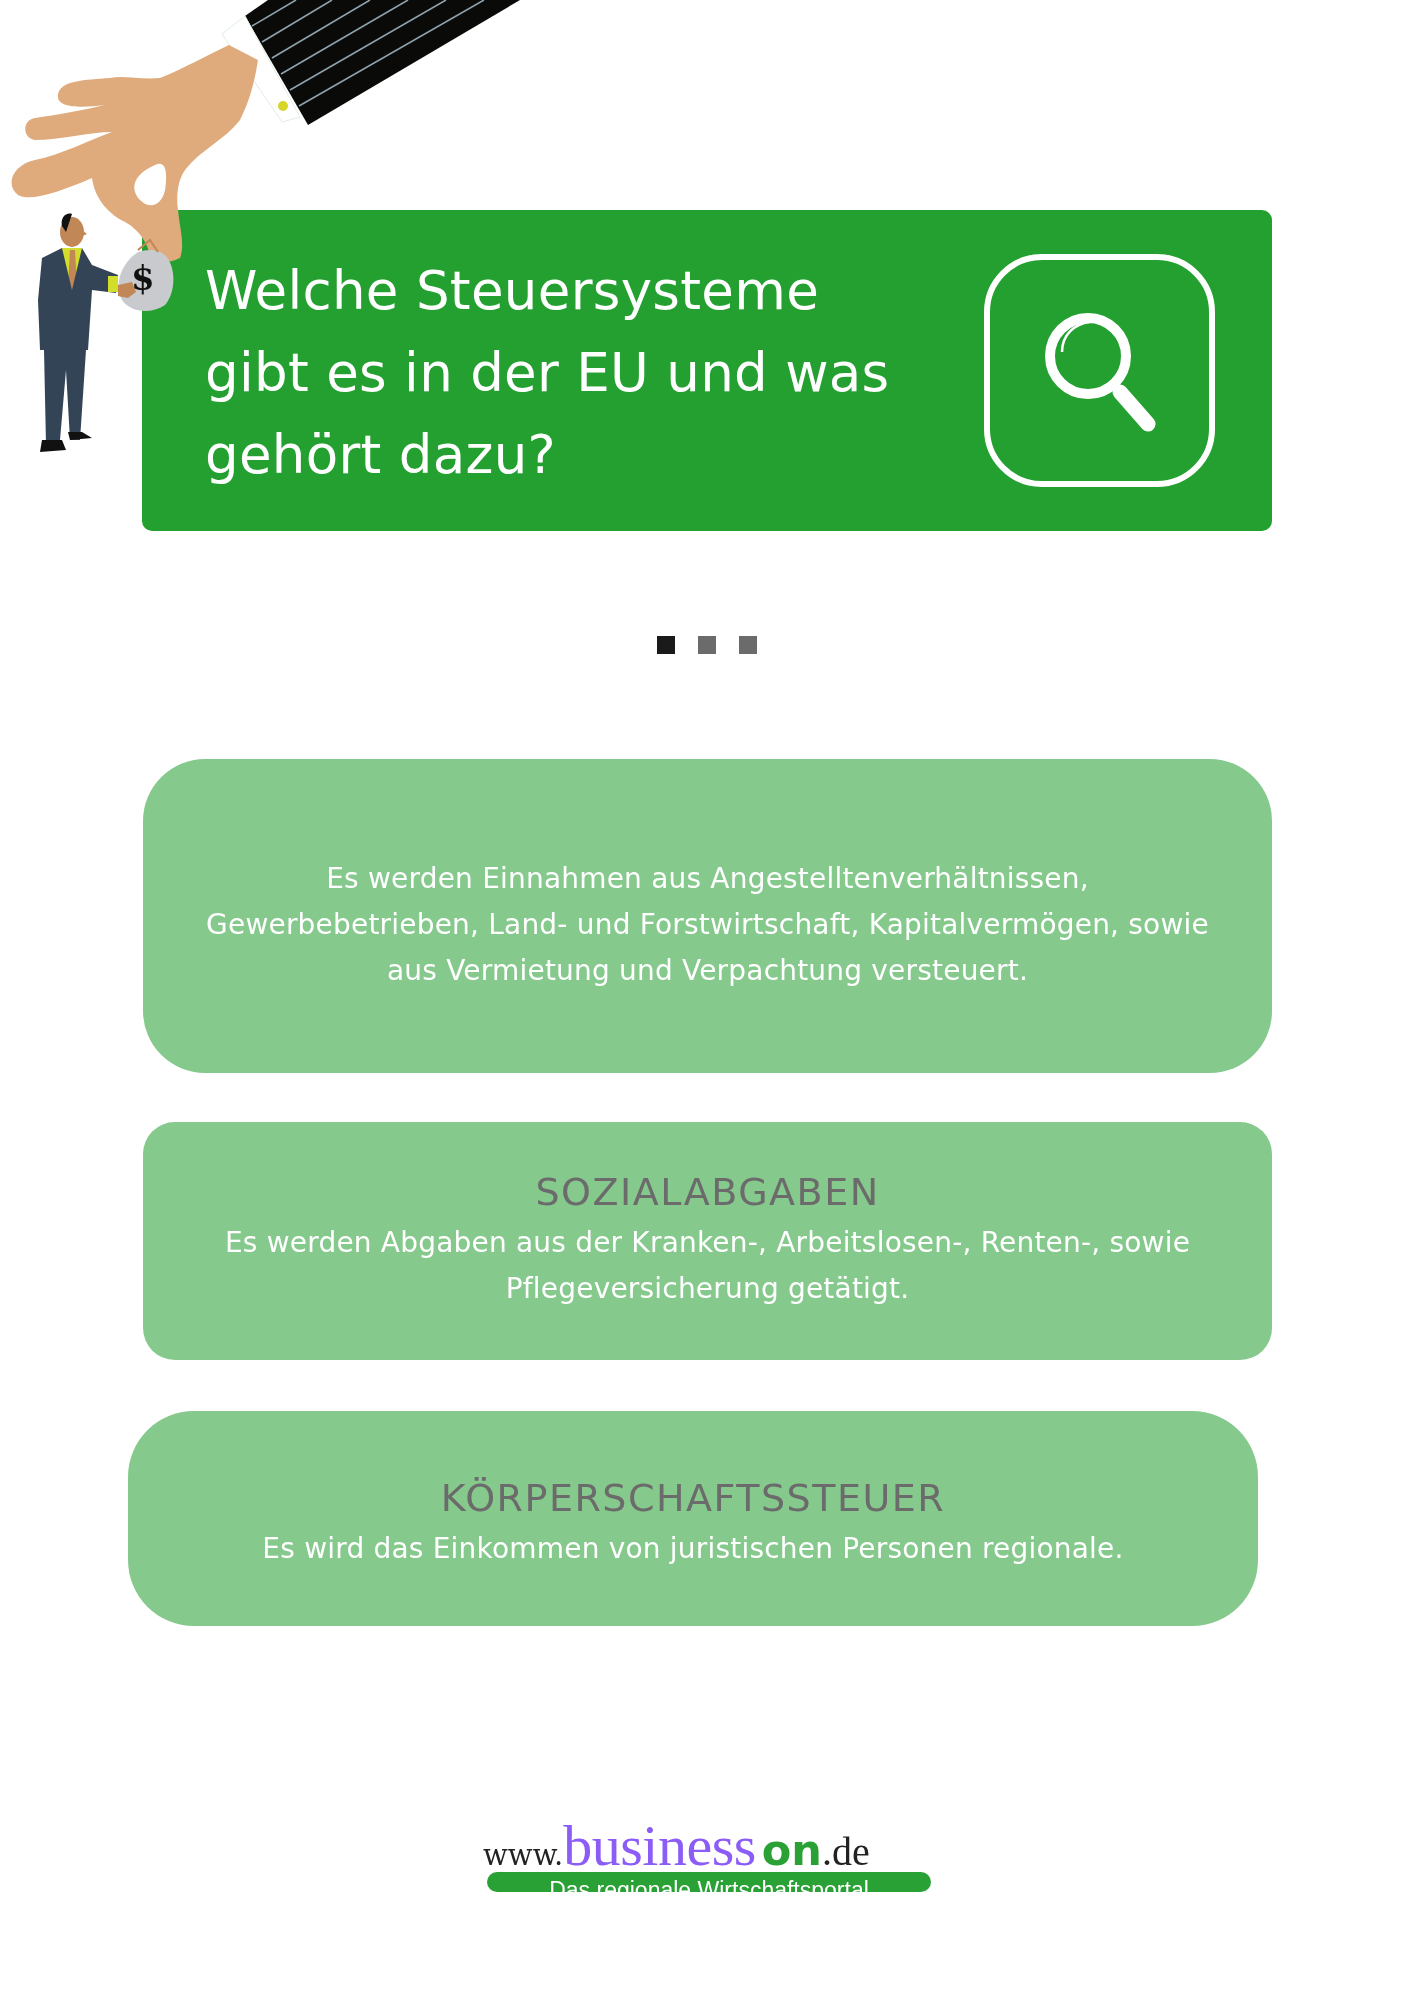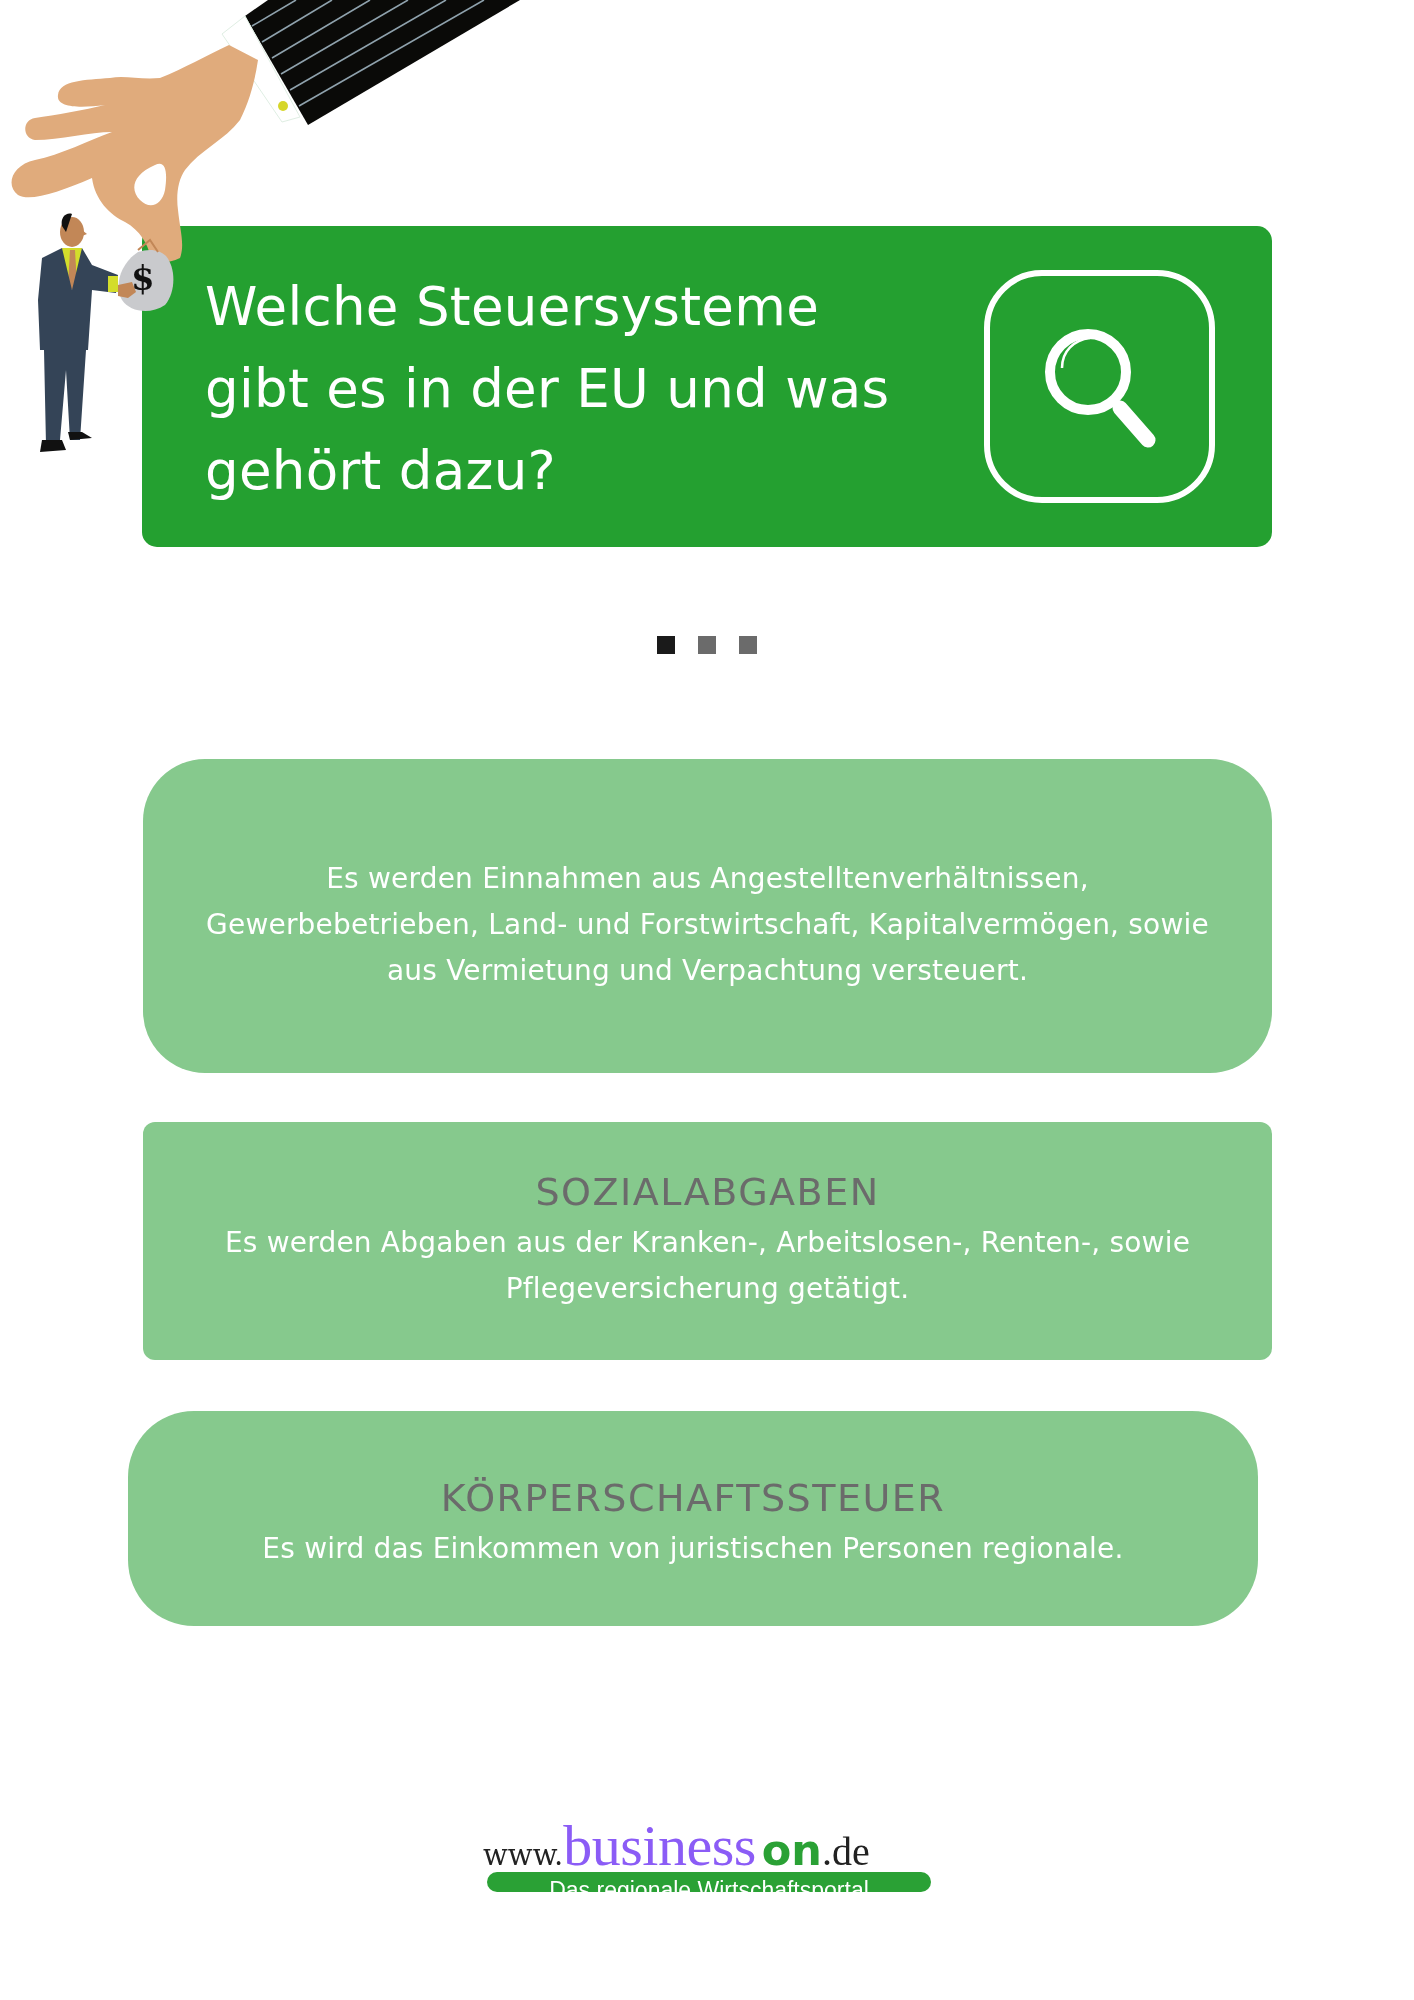--- a/index.html
+++ b/index.html
@@ -2,41 +2,41 @@
 <html><head>
 <meta charset="utf-8">
 <style>
   html, body { margin: 0; padding: 0; background: #ffffff; }
   body { width: 1414px; height: 2000px; position: relative; overflow: hidden;
          font-family: "DejaVu Sans", "Liberation Sans", sans-serif; }
   .abs { position: absolute; }
 
   #illustration { left: 0; top: 0; width: 540px; height: 470px; z-index: 3; pointer-events: none; }
 
-  .title-box { left: 142px; top: 226px; width: 1130px; height: 321px;
-               background: #24a030; border-radius: 15px; z-index: 1; }
+  .title-box { left: 142px; top: 210px; width: 1130px; height: 321px;
+               background: #24a030; border-radius: 10px; z-index: 1; }
   .title-text { position: absolute; left: 63px; top: 40px; width: 700px;
                 color: #ffffff; font-size: 53px; line-height: 82px; font-weight: normal;
                 letter-spacing: 0.3px; white-space: pre-line; }
   .search-frame { position: absolute; left: 842px; top: 44px; width: 219px; height: 221px;
                   border: 6px solid #ffffff; border-radius: 58px; }
   .search-frame svg { position: absolute; left: 0; top: 0; }
 
   .dots { left: 657px; top: 636px; width: 110px; height: 20px; }
   .dot { position: absolute; top: 0; width: 18px; height: 18px; }
 
   .card { background: #86c98d; text-align: center; }
   .card-heading { color: #6b6b6b; font-size: 38px; letter-spacing: 1.5px; line-height: 48px; }
   .card-body { color: #ffffff; font-size: 28px; line-height: 46px; letter-spacing: 0.2px; }
 
   .card1 { left: 143px; top: 759px; width: 1129px; height: 314px; border-radius: 62px; }
   .card1 .card-heading { position: absolute; left: 0; right: 0; top: 44px; }
   .card1 .card-body { position: absolute; left: 60px; right: 60px; top: 97px; }
 
-  .card2 { left: 143px; top: 1122px; width: 1129px; height: 238px; border-radius: 12px; }
+  .card2 { left: 143px; top: 1122px; width: 1129px; height: 238px; border-radius: 32px; }
   .card2 .card-heading { position: absolute; left: 0; right: 0; top: 46px; }
   .card2 .card-body { position: absolute; left: 50px; right: 50px; top: 98px; }
 
   .card3 { left: 128px; top: 1411px; width: 1130px; height: 215px; border-radius: 66px; }
   .card3 .card-heading { position: absolute; left: 0; right: 0; top: 63px; }
   .card3 .card-body { position: absolute; left: 30px; right: 30px; top: 115px; }
 
   .logo { left: 483px; top: 1812px; width: 448px; height: 98px; }
   .logo-word { position: absolute; left: 0; top: 0; width: 448px; height: 60px; white-space: nowrap; }
   .logo-www { font-family: "DejaVu Serif", "Liberation Serif", serif; font-size: 29px; color: #222; }

